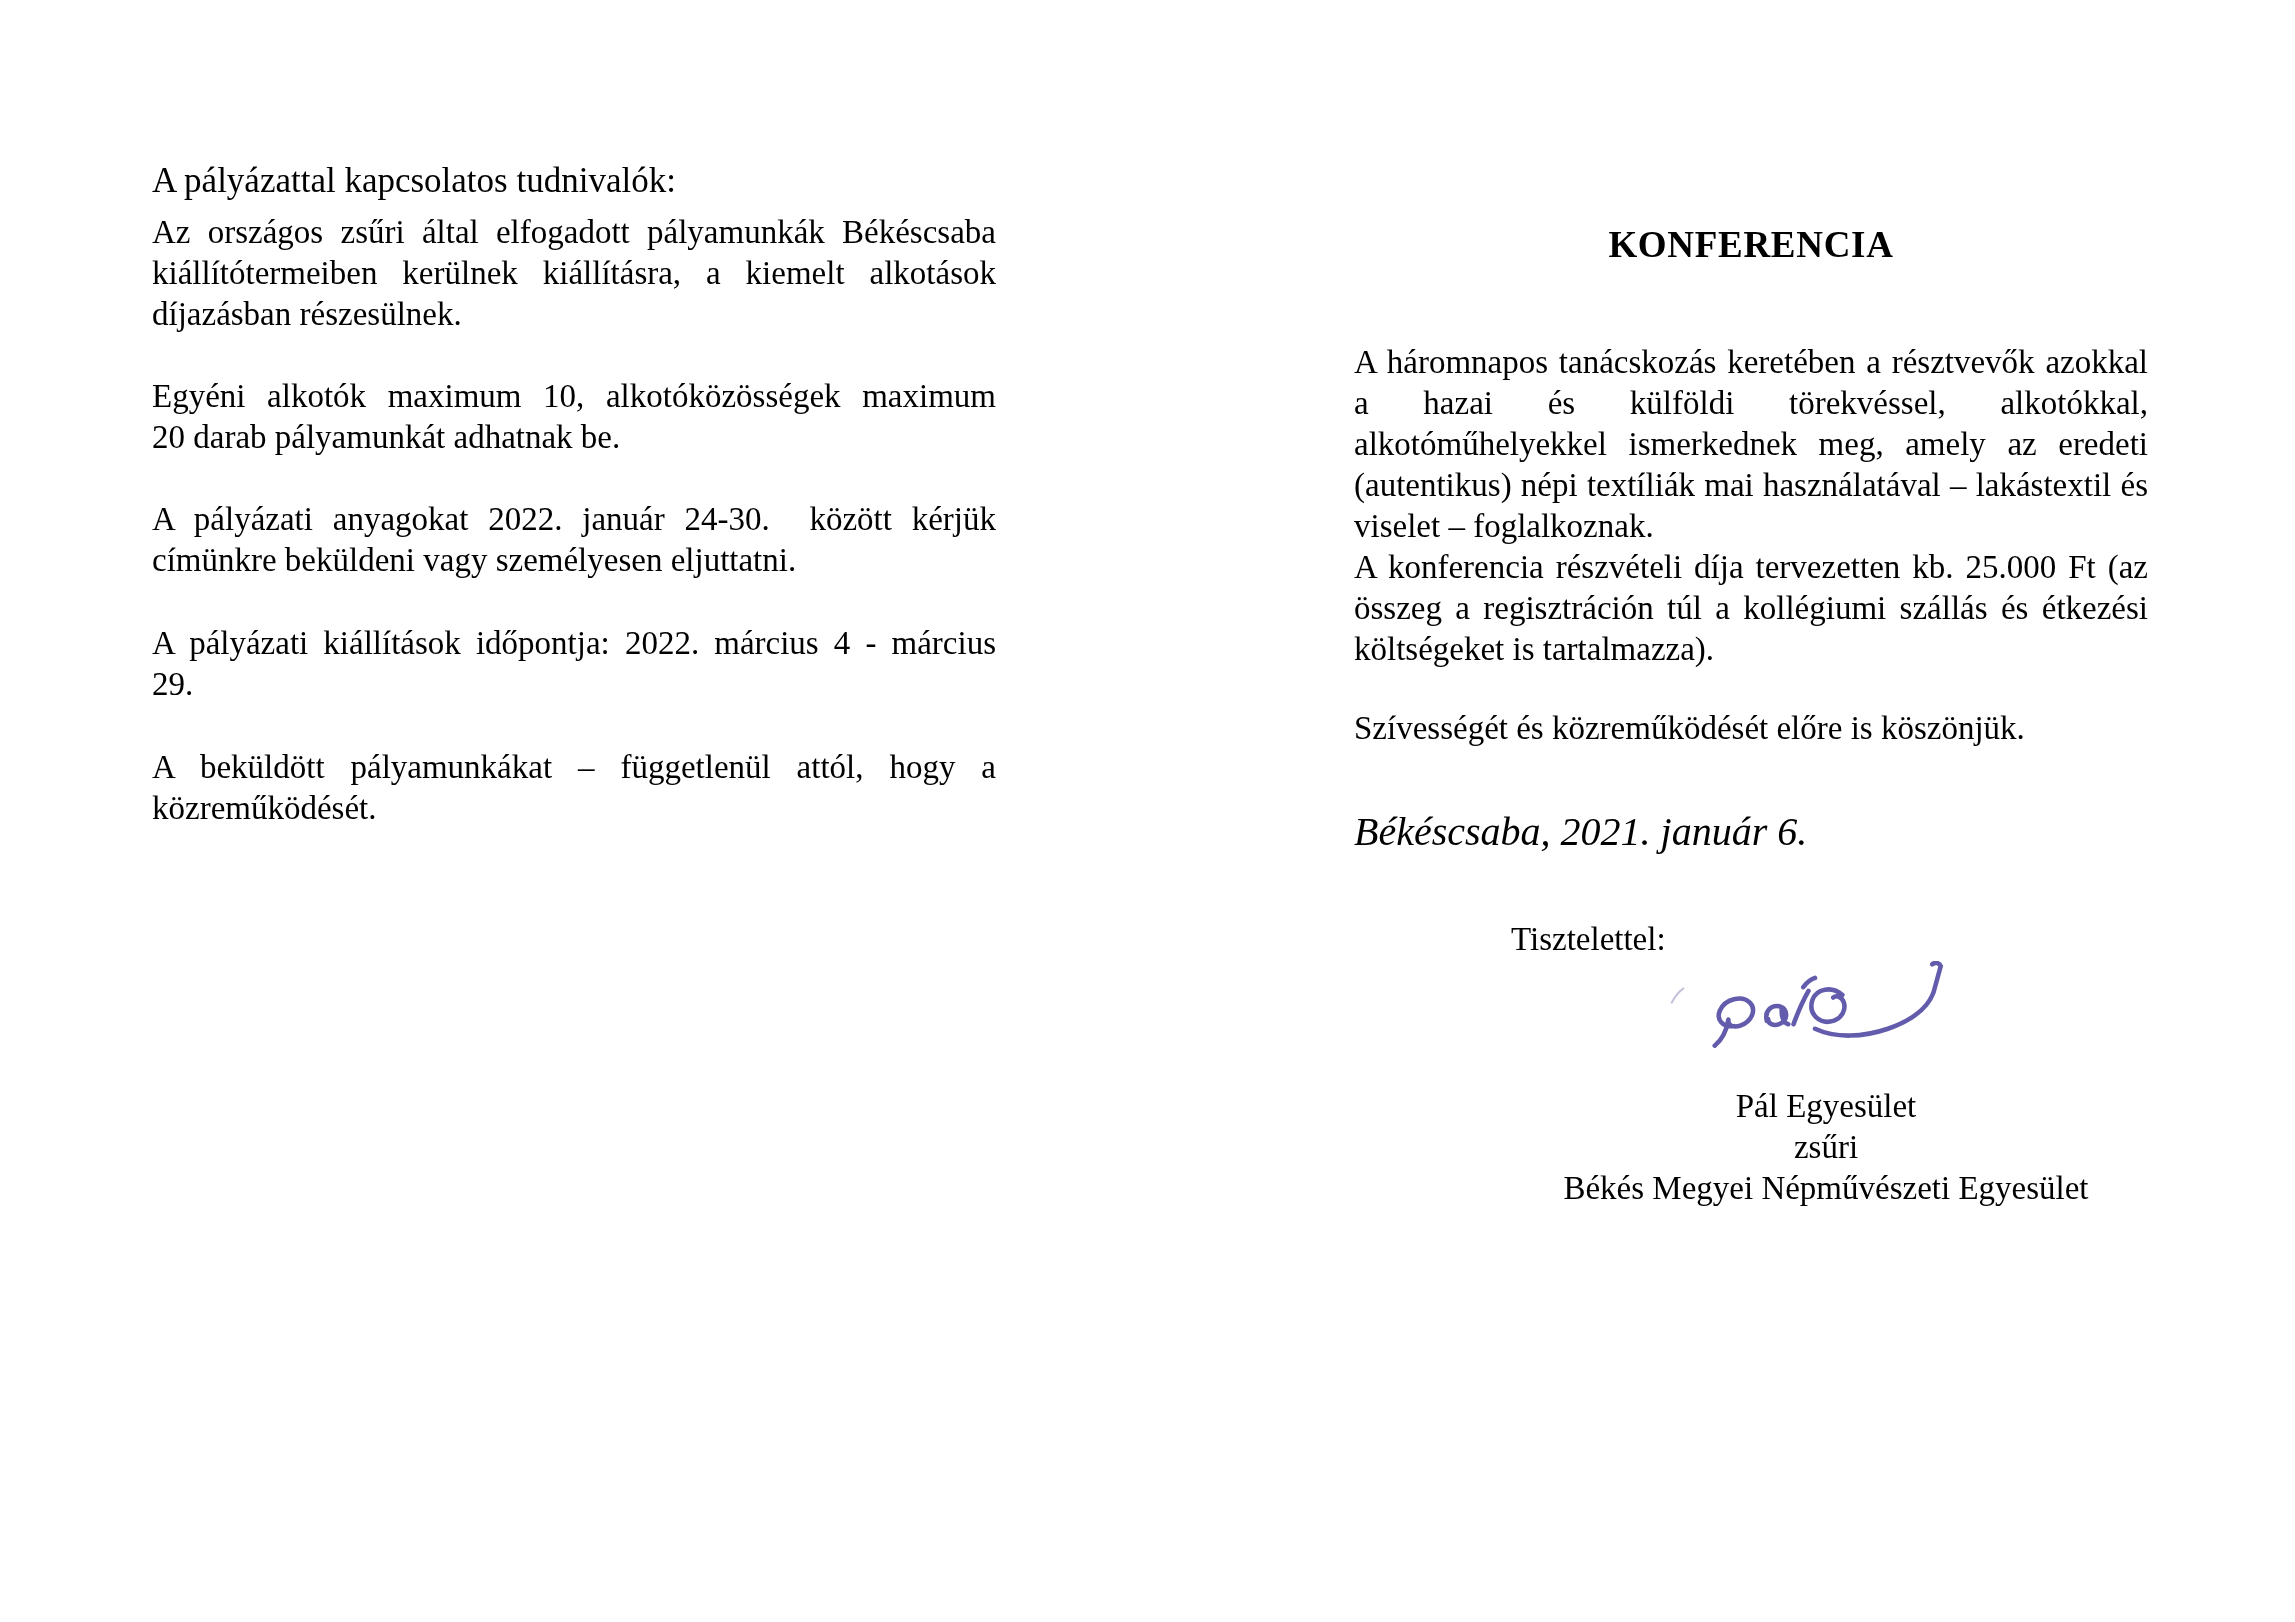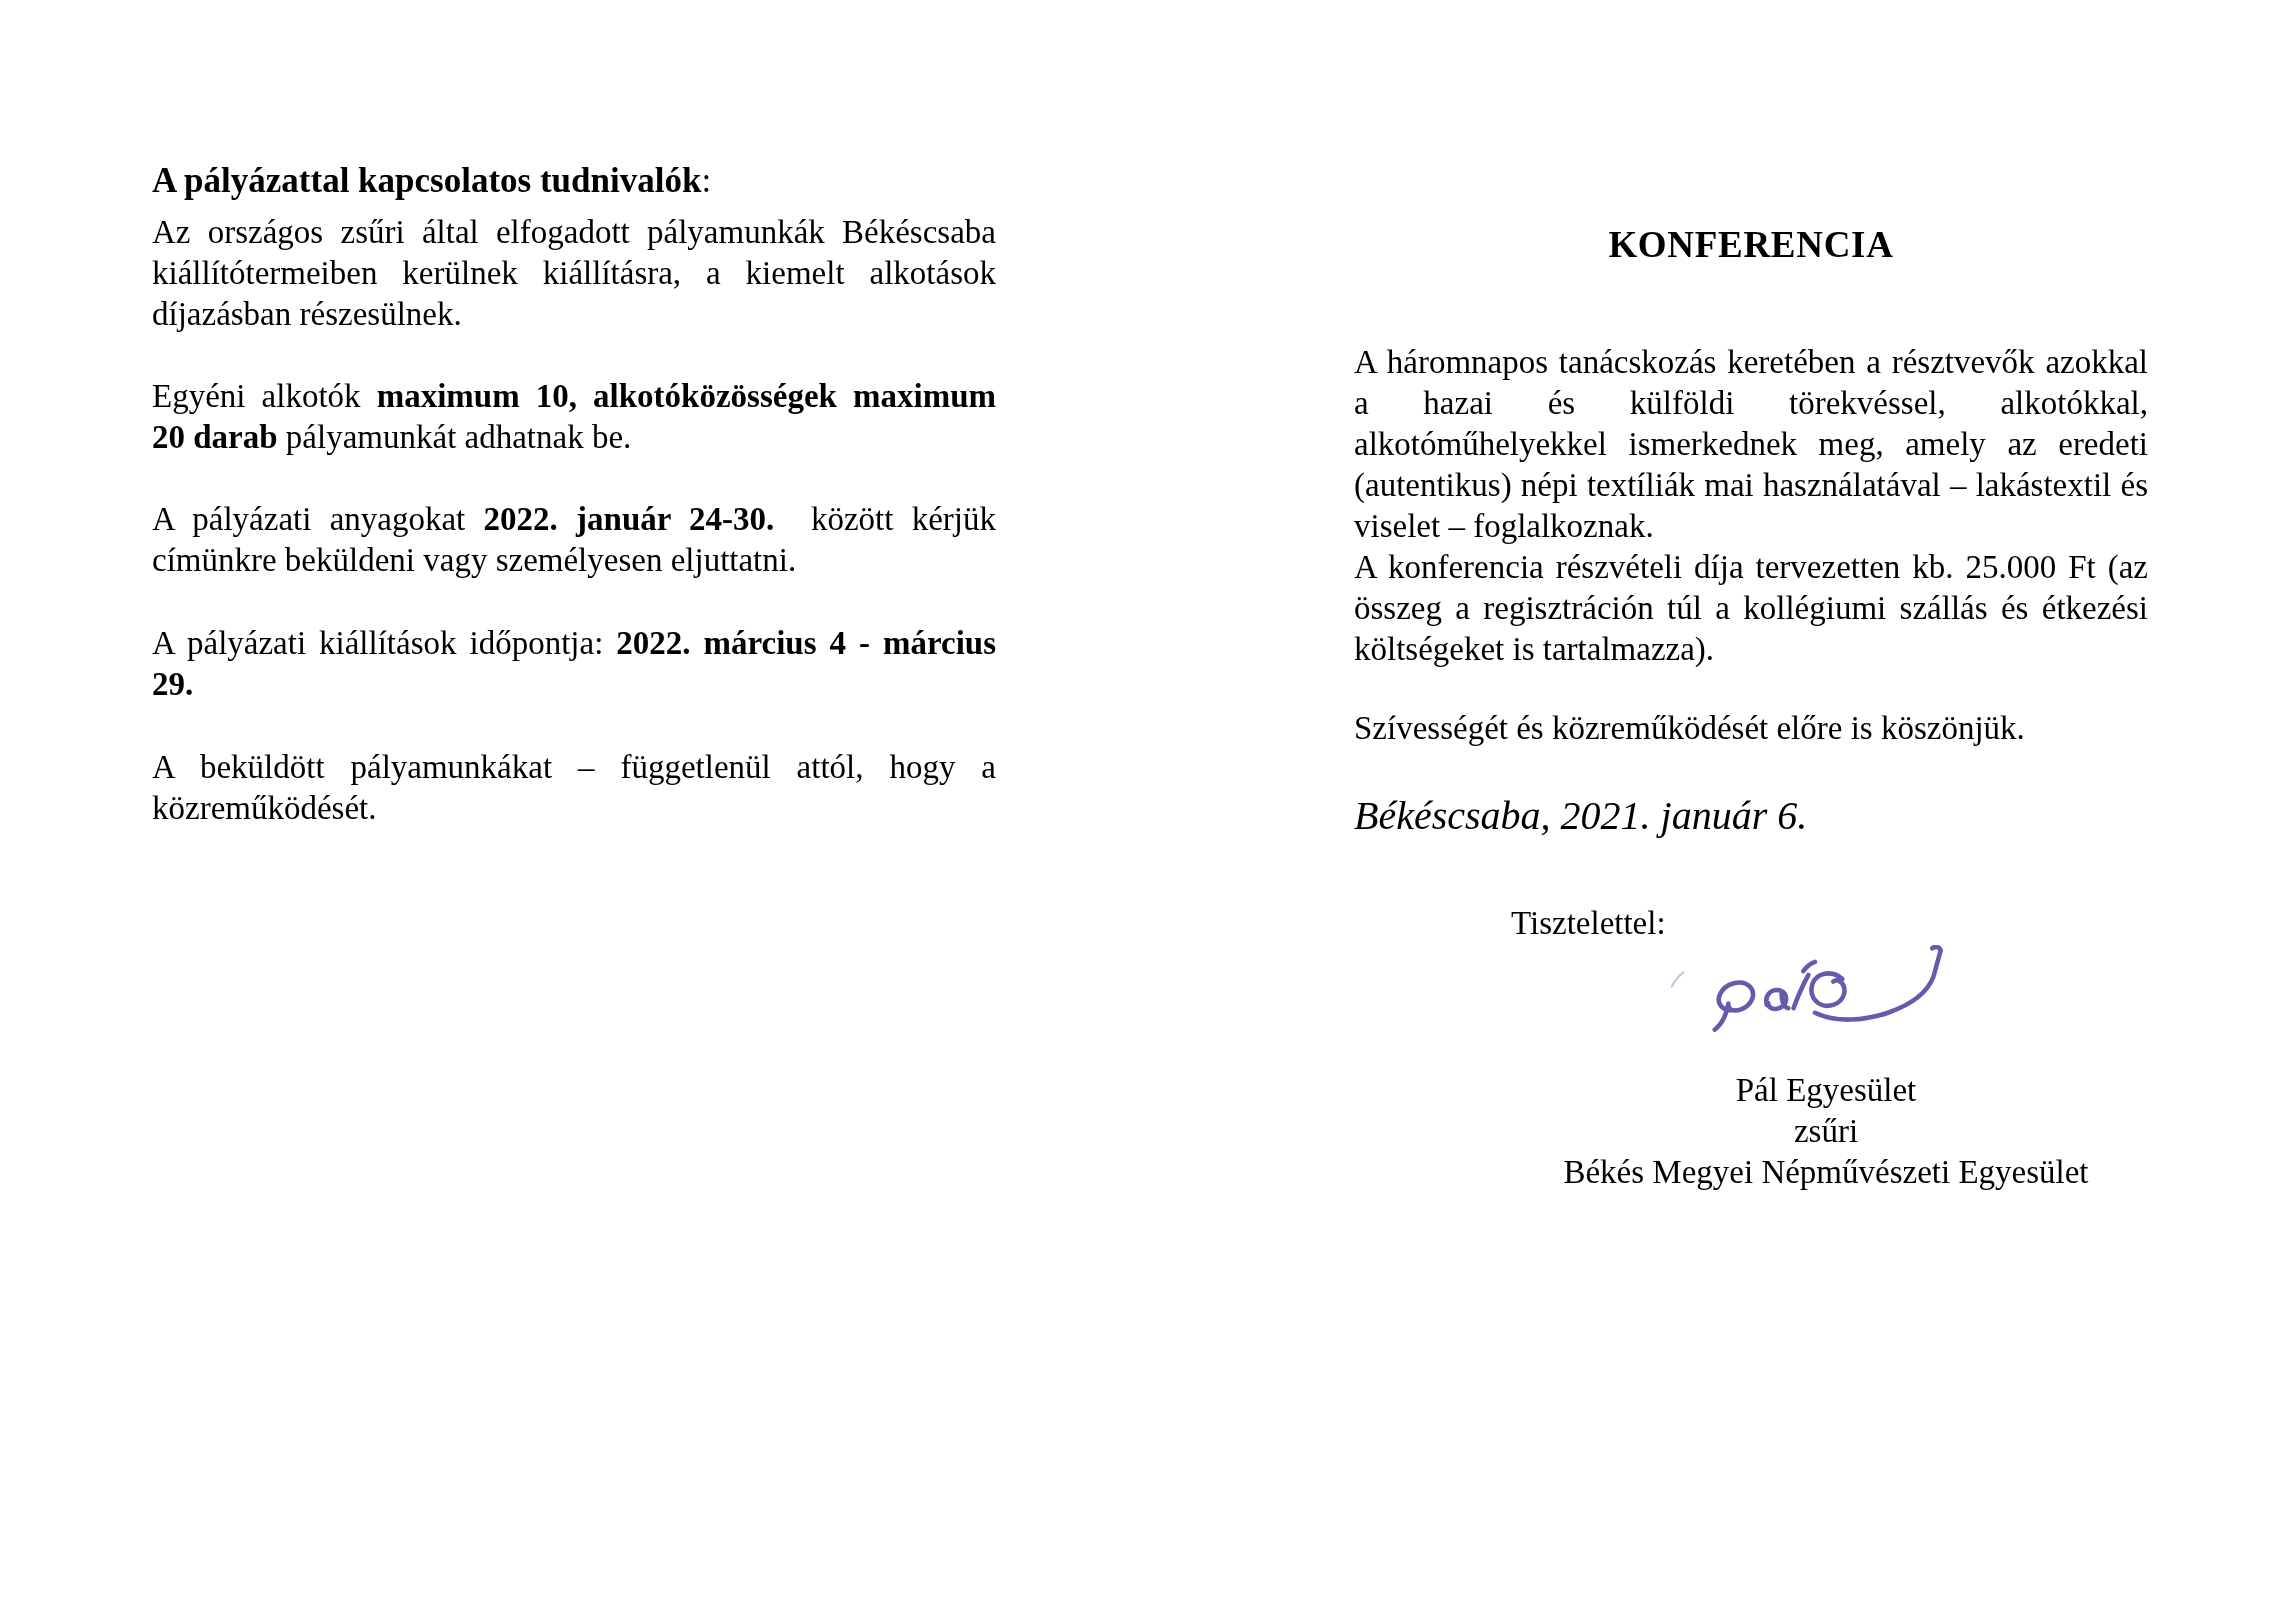--- a/index.html
+++ b/index.html
@@ -16,29 +16,29 @@
   }
   .page { position: absolute; inset: 0; background: #ffffff; }
 
   .col { position: absolute; }
   .col-left  { left: 152px;  top: 160px; width: 844px; }
   .col-right { left: 1354px; top: 224px; width: 794px; }
 
   .para { font-size: 33px; line-height: 41px; }
   .para .line { text-align: justify; text-align-last: justify; }
   .para .line.last { text-align-last: left; }
-  .b, .para .b { font-weight: bold; margin-top: 32px; }
+  .b, .para .b { font-weight: normal; margin-top: 32px; }
 
   .heading { font-size: 35px; line-height: 41px; margin-bottom: 10.5px; }
 
   .gap-a { margin-bottom: 41px; }
   .gap-b { margin-bottom: 42px; }
   .gap-0 { margin-bottom: 0; }
   .gap-c { margin-bottom: 38px; }
-  .gap-d { margin-bottom: 46px; }
+  .gap-d { margin-bottom: 62px; }
 
   .conf-title {
     margin: 0 0 77px 0;
     font-size: 37px;
     font-weight: bold;
     line-height: 41px;
     text-align: center;
     letter-spacing: 0.7px;
   }
 

